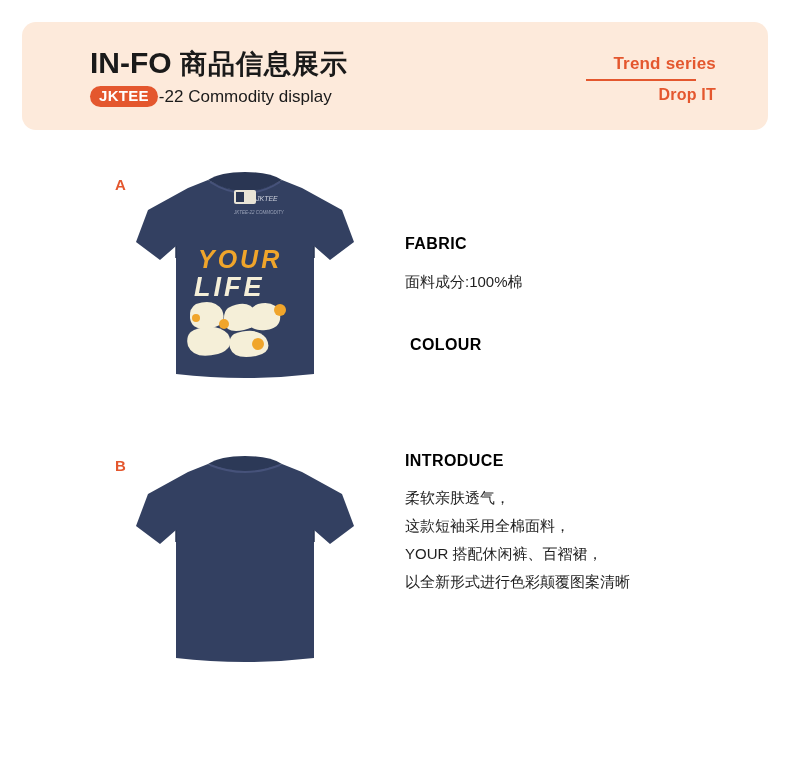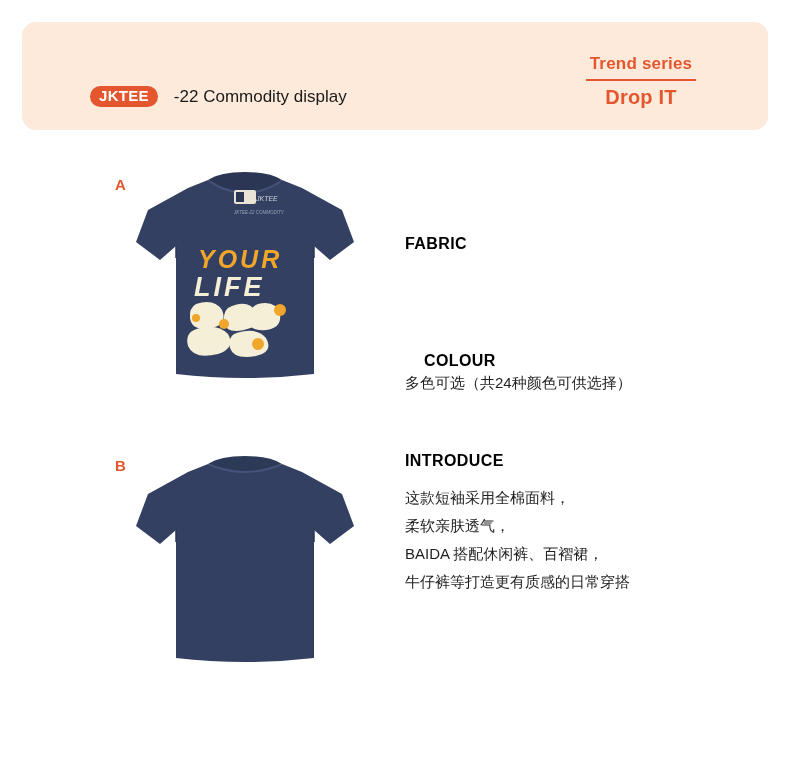--- a/index.html
+++ b/index.html
@@ -65,45 +65,45 @@
     font-size: 15px;
     font-weight: bold;
     border-radius: 11px;
     padding: 2px 9px 3px 9px;
     line-height: 16px;
     letter-spacing: 0.3px;
   }
   .sub-text {
     font-size: 17px;
     color: #1a1a1a;
-    margin-left: 16px;
+    margin-left: 1px;
     letter-spacing: 0px;
   }
   .trend-box {
     position: absolute;
     right: 52px;
     top: 32px;
-    text-align: center;
+    text-align: right;
     width: 150px;
   }
   .trend-line1 {
     color: #e4572e;
     font-size: 17px;
     font-weight: bold;
     letter-spacing: 0.2px;
   }
   .trend-rule {
     width: 110px;
     height: 2px;
     background: #e4572e;
     margin: 5px auto 5px auto;
   }
   .trend-line2 {
     color: #e4572e;
-    font-size: 20px;
+    font-size: 16px;
     font-weight: bold;
     letter-spacing: 0.2px;
   }
 
   
   .marker {
     position: absolute;
     font-size: 15px;
     font-weight: bold;
     color: #e4572e;
@@ -127,21 +127,21 @@
     letter-spacing: 0.4px;
   }
   .field-value {
     position: absolute;
     color: #1f1f1f;
     font-size: 15px;
     line-height: 28px;
   }
   .lbl-fabric { left: 405px; top: 235px; }
   .val-fabric { left: 405px; top: 268px; }
-  .lbl-colour { left: 424px; top: 336px; margin-top: 16px; }
+  .lbl-colour { left: 410px; top: 336px; }
   .val-colour { left: 405px; top: 369px; }
   .lbl-introduce { left: 405px; top: 452px; text-align: center; }
   .intro-list {
     position: absolute;
     left: 405px;
     top: 484px;
     width: 340px;
   }
   .intro-list div {
     color: #1f1f1f;
@@ -150,20 +150,24 @@
     white-space: nowrap;
   }
 </style>
 </head>
 <body>
 
 <div class="page">
 
   <div class="header-band">
     <div class="header-inner">
+      <div class="info-title">
+        <span>IN-FO</span>
+        <span class="cn">商品信息展示</span>
+      </div>
       <div class="sub-line">
         <span class="jktee-pill">JKTEE</span>
         <span class="sub-text">-22 Commodity display</span>
       </div>
       <div class="trend-box">
         <div class="trend-line1">Trend series</div>
         <div class="trend-rule"></div>
         <div class="trend-line2">Drop IT</div>
       </div>
     </div>
@@ -209,25 +213,25 @@
     <svg width="230" height="225" viewBox="0 0 230 225">
       <path d="M78 14 L58 22 L18 44 L6 76 L30 94 L46 80 L46 208 Q115 216 184 208 L184 80 L200 94 L224 76 L212 44 L172 22 L152 14 Q115 26 78 14 Z" fill="#334061"></path>
       <path d="M78 14 Q115 28 152 14 Q140 6 115 6 Q90 6 78 14 Z" fill="#2c3957"></path>
       <path d="M80 15 Q115 29 150 15" fill="none" stroke="#46527a" stroke-width="2"></path>
       <path d="M46 80 L46 92" stroke="#2a3653" stroke-width="1.5" fill="none"></path>
       <path d="M184 80 L184 92" stroke="#2a3653" stroke-width="1.5" fill="none"></path>
     </svg>
   </div>
 
   <div class="field-label lbl-fabric">FABRIC</div>
+  <div class="field-value val-fabric">面料成分:100%棉</div>
 
   <div class="field-label lbl-colour">COLOUR</div>
-  <div class="field-value val-colour">多色可选（共24种颜色可供选择）</div>
 
   <div class="field-label lbl-introduce">INTRODUCE</div>
   <div class="intro-list">
+    <div>柔软亲肤透气，</div>
     <div>这款短袖采用全棉面料，</div>
-    <div>柔软亲肤透气，</div>
-    <div>BAIDA 搭配休闲裤、百褶裙，</div>
-    <div>牛仔裤等打造更有质感的日常穿搭</div>
+    <div>YOUR 搭配休闲裤、百褶裙，</div>
+    <div>以全新形式进行色彩颠覆图案清晰</div>
   </div>
 
 </div>
 
 </body></html>

